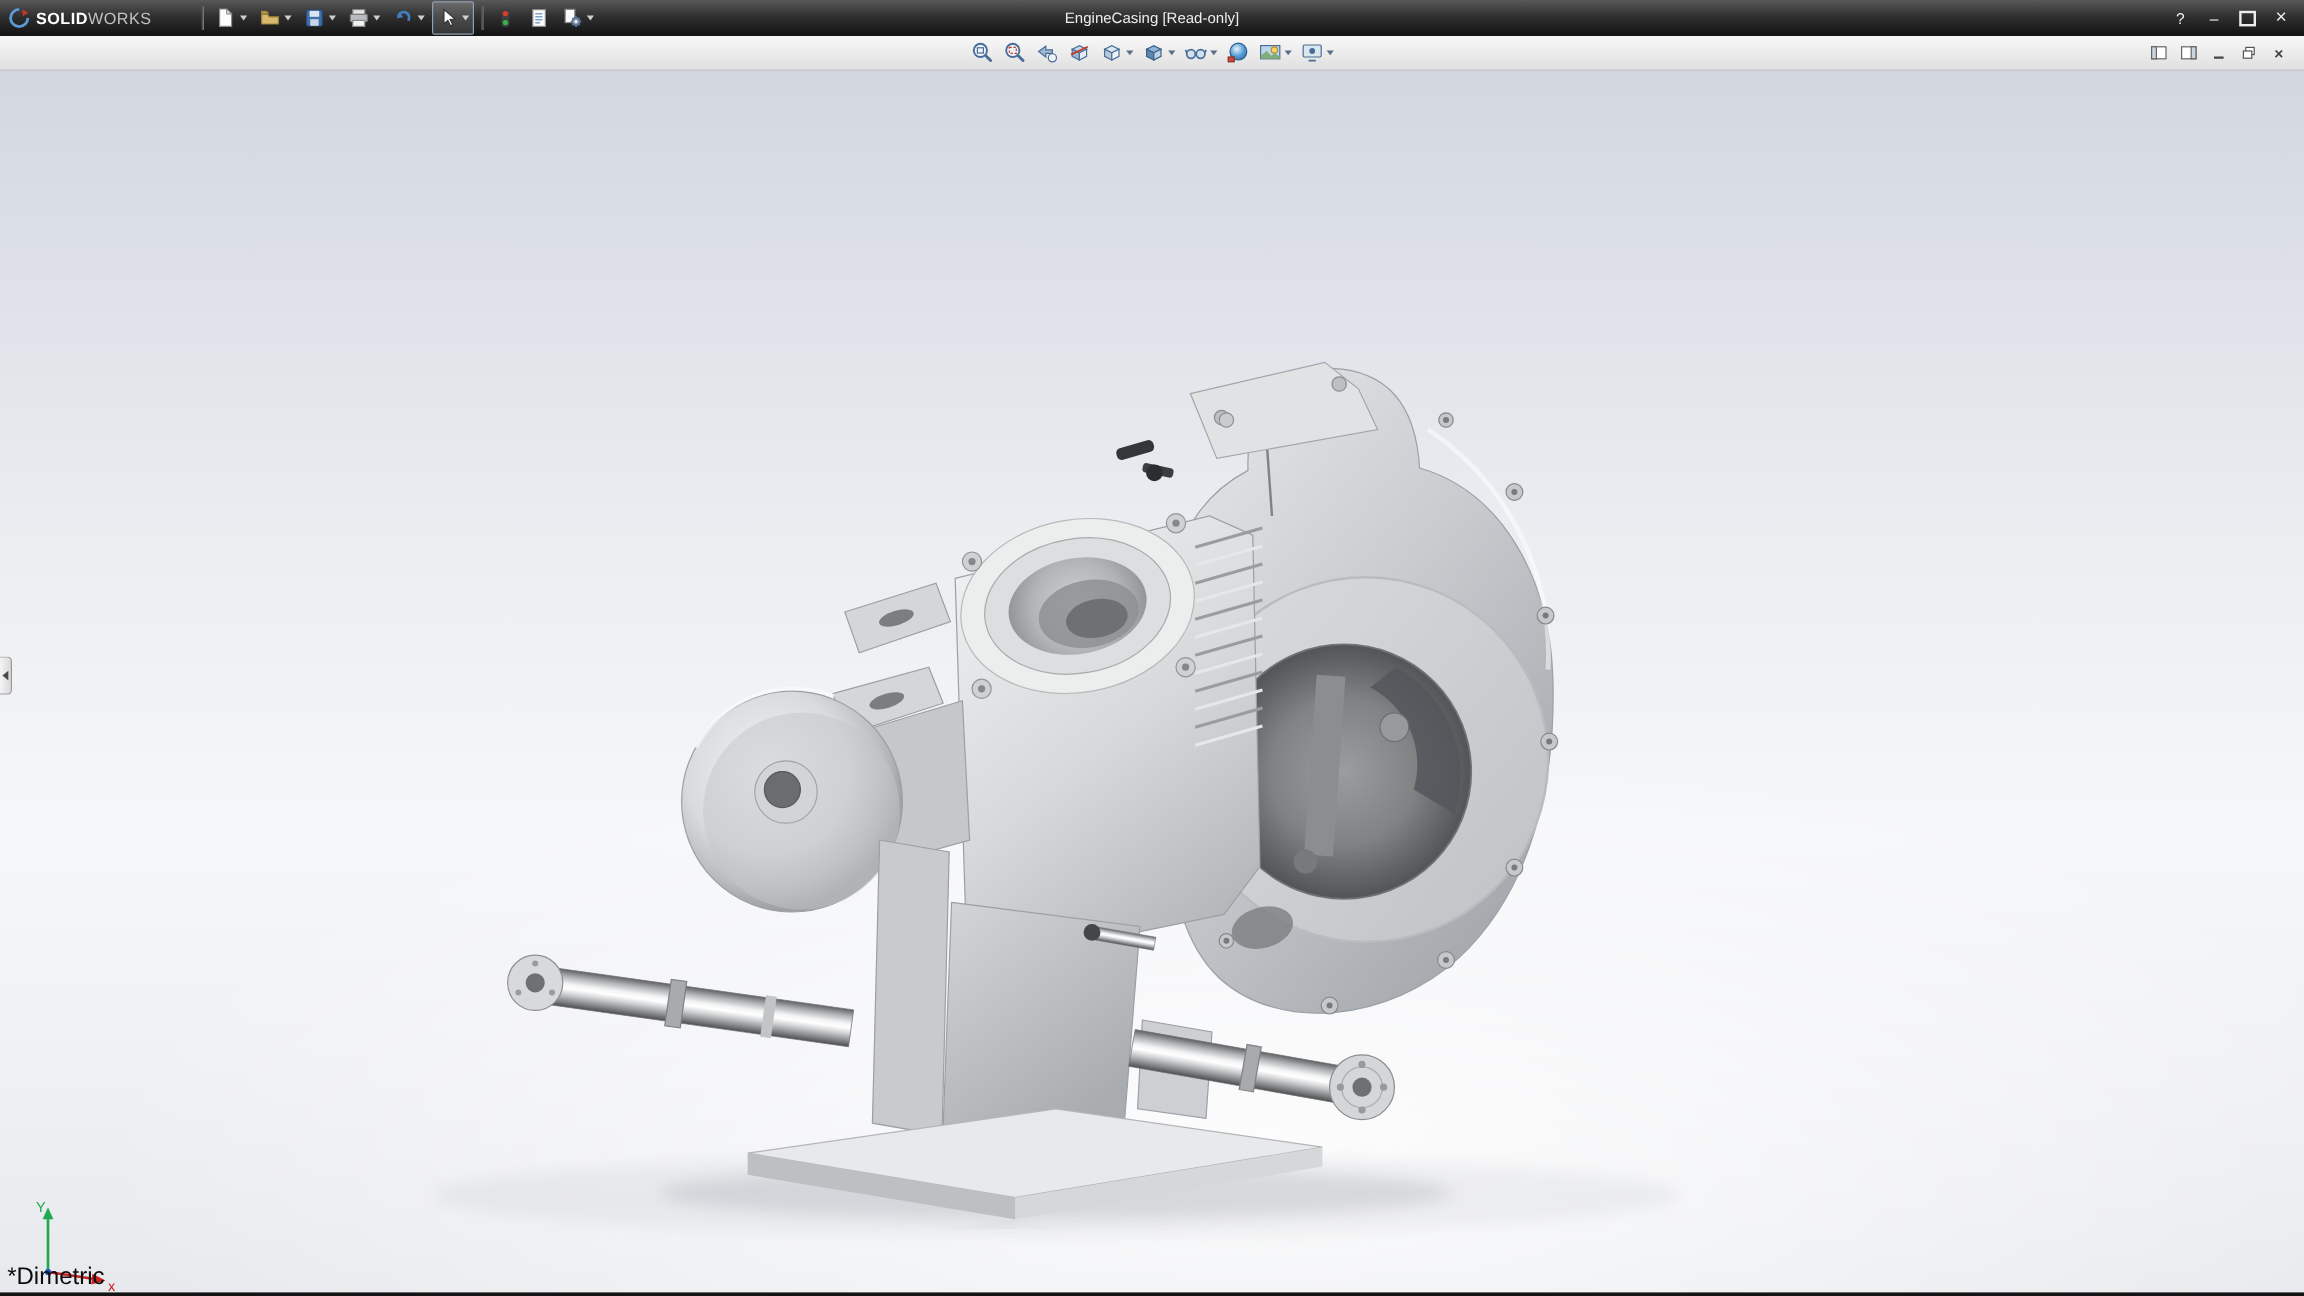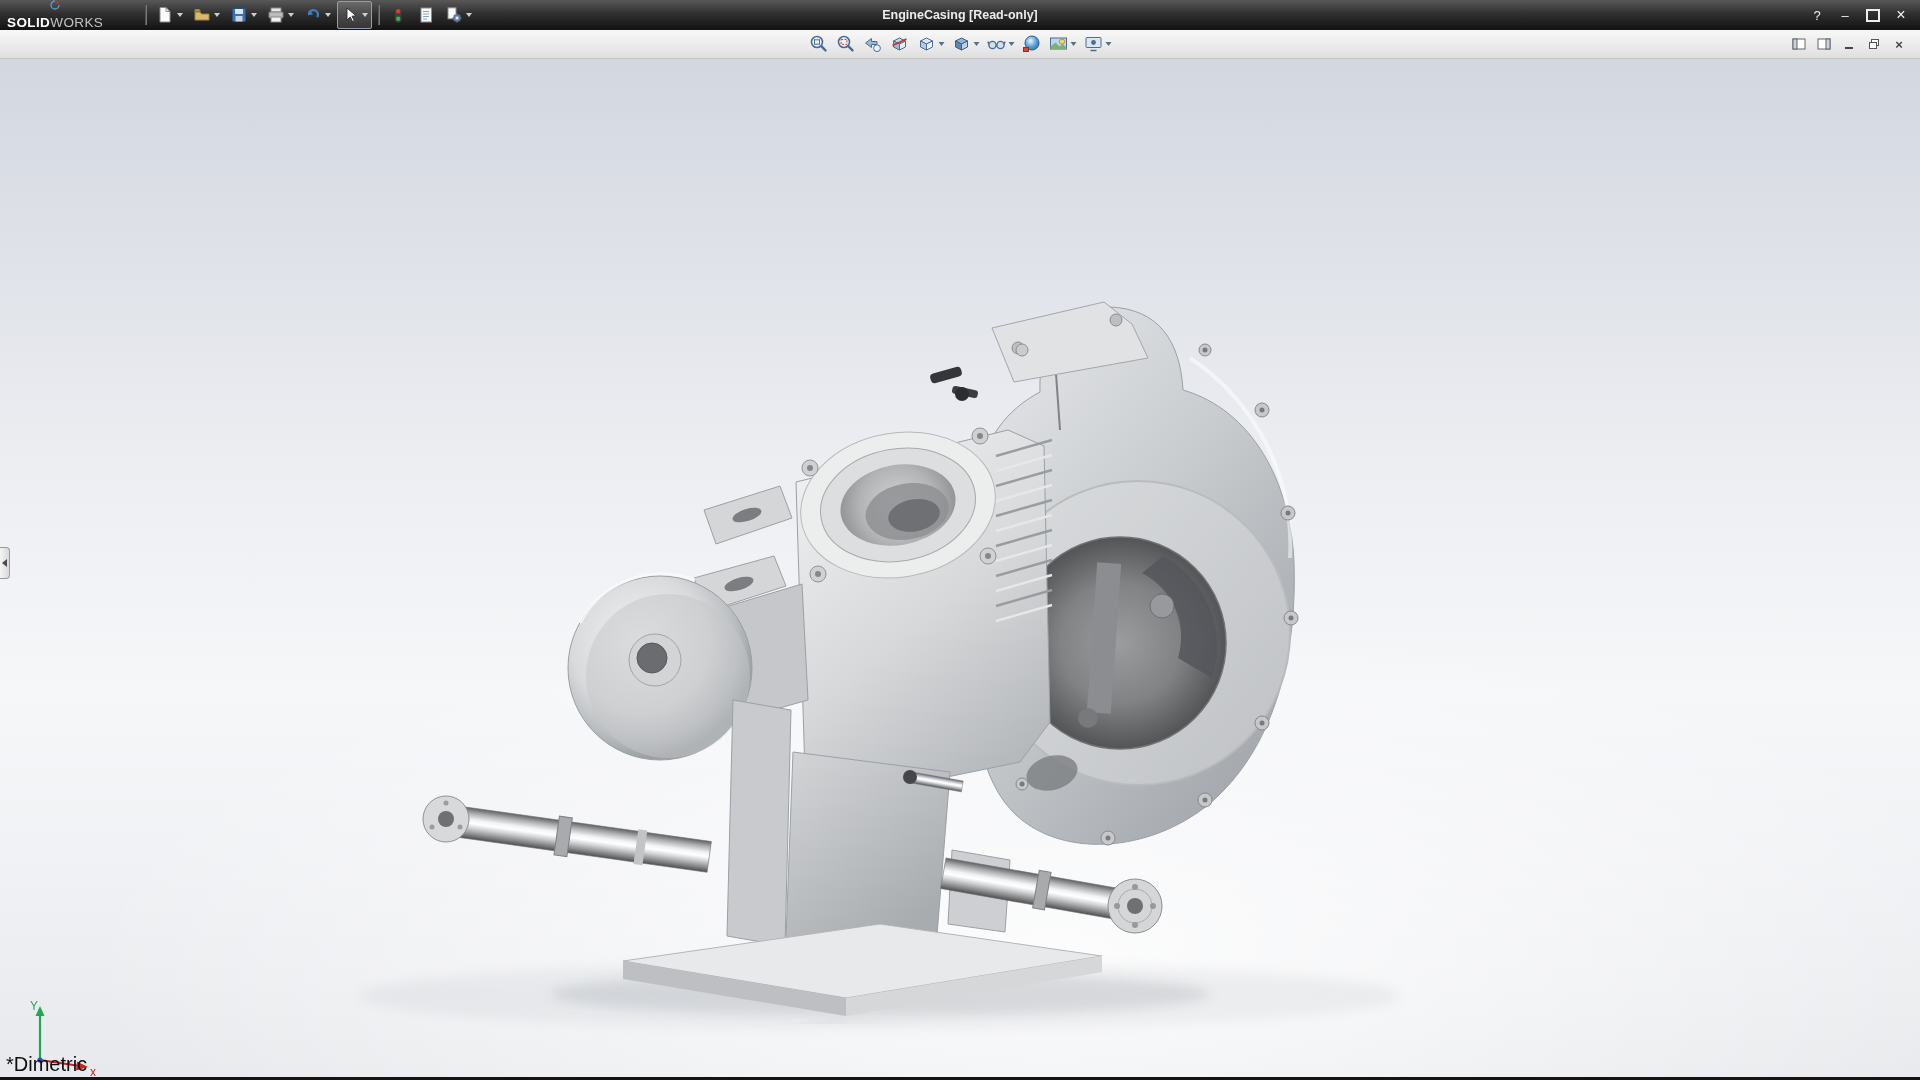--- a/index.html
+++ b/index.html
@@ -3,34 +3,34 @@
 <meta charset="utf-8">
 <style>
   html,body{margin:0;padding:0;background:#222;}
   body{width:1920px;height:1080px;overflow:hidden;font-family:"Liberation Sans","DejaVu Sans",sans-serif;}
   .app{position:relative;width:1920px;height:1080px;background:#e8e8e8;overflow:hidden;}
 
   
   .titlebar{position:absolute;top:0;left:0;right:0;height:30px;
     background:linear-gradient(180deg,#585858 0%,#303030 45%,#121212 100%);
     display:flex;align-items:center;z-index:30;}
-  .brand{display:flex;align-items:center;gap:5px;padding:0 12px 0 7px;height:100%;flex-direction:column;}
+  .brand{display:flex;align-items:center;gap:5px;padding:0 12px 0 7px;height:100%;}
   .brand-text{font-size:13.5px;letter-spacing:.4px;color:#fff;white-space:nowrap;}
   .brand-text b{font-weight:bold;color:#ffffff;}
   .brand-text .light{color:#c2c2c2;font-weight:normal;}
   .std-toolbar{display:flex;align-items:center;height:100%;gap:2px;margin-left:26px;}
   .tb{display:flex;align-items:center;justify-content:center;height:26px;padding:0 3px;
       border:1px solid transparent;border-radius:2px;}
   .tb svg{display:block;}
   .tb.active{border-color:#8ea0b4;background:rgba(255,255,255,.14);}
   .caret{width:0;height:0;border-left:3.5px solid transparent;border-right:3.5px solid transparent;
          border-top:4px solid #cfcfcf;margin-left:3px;}
   .tb-sep{width:1px;height:20px;background:#555;box-shadow:1px 0 0 #777;margin:0 4px;}
   .title-text{position:absolute;left:50%;top:50%;transform:translate(-50%,-50%);
-    color:#ececec;font-size:12.5px;white-space:nowrap;font-weight:bold;}
+    color:#ececec;font-size:12.5px;white-space:nowrap;}
   .win-controls{margin-left:auto;display:flex;align-items:center;gap:6px;padding-right:8px;}
   .wc{width:22px;height:19px;display:flex;align-items:center;justify-content:center;
       color:#f0f0f0;font-size:13px;line-height:1;border-radius:2px;}
   .wc.close{font-size:16px;}
   .wc .maxbox{width:10px;height:9px;border:2px solid #eee;display:block;}
 
   
   .headsup-bar{position:absolute;top:30px;left:0;right:0;height:28px;
     background:linear-gradient(180deg,#f8f8f8 0%,#ebebeb 55%,#dfdfdf 100%);
     border-bottom:1px solid #c2c2c2;z-index:20;}

